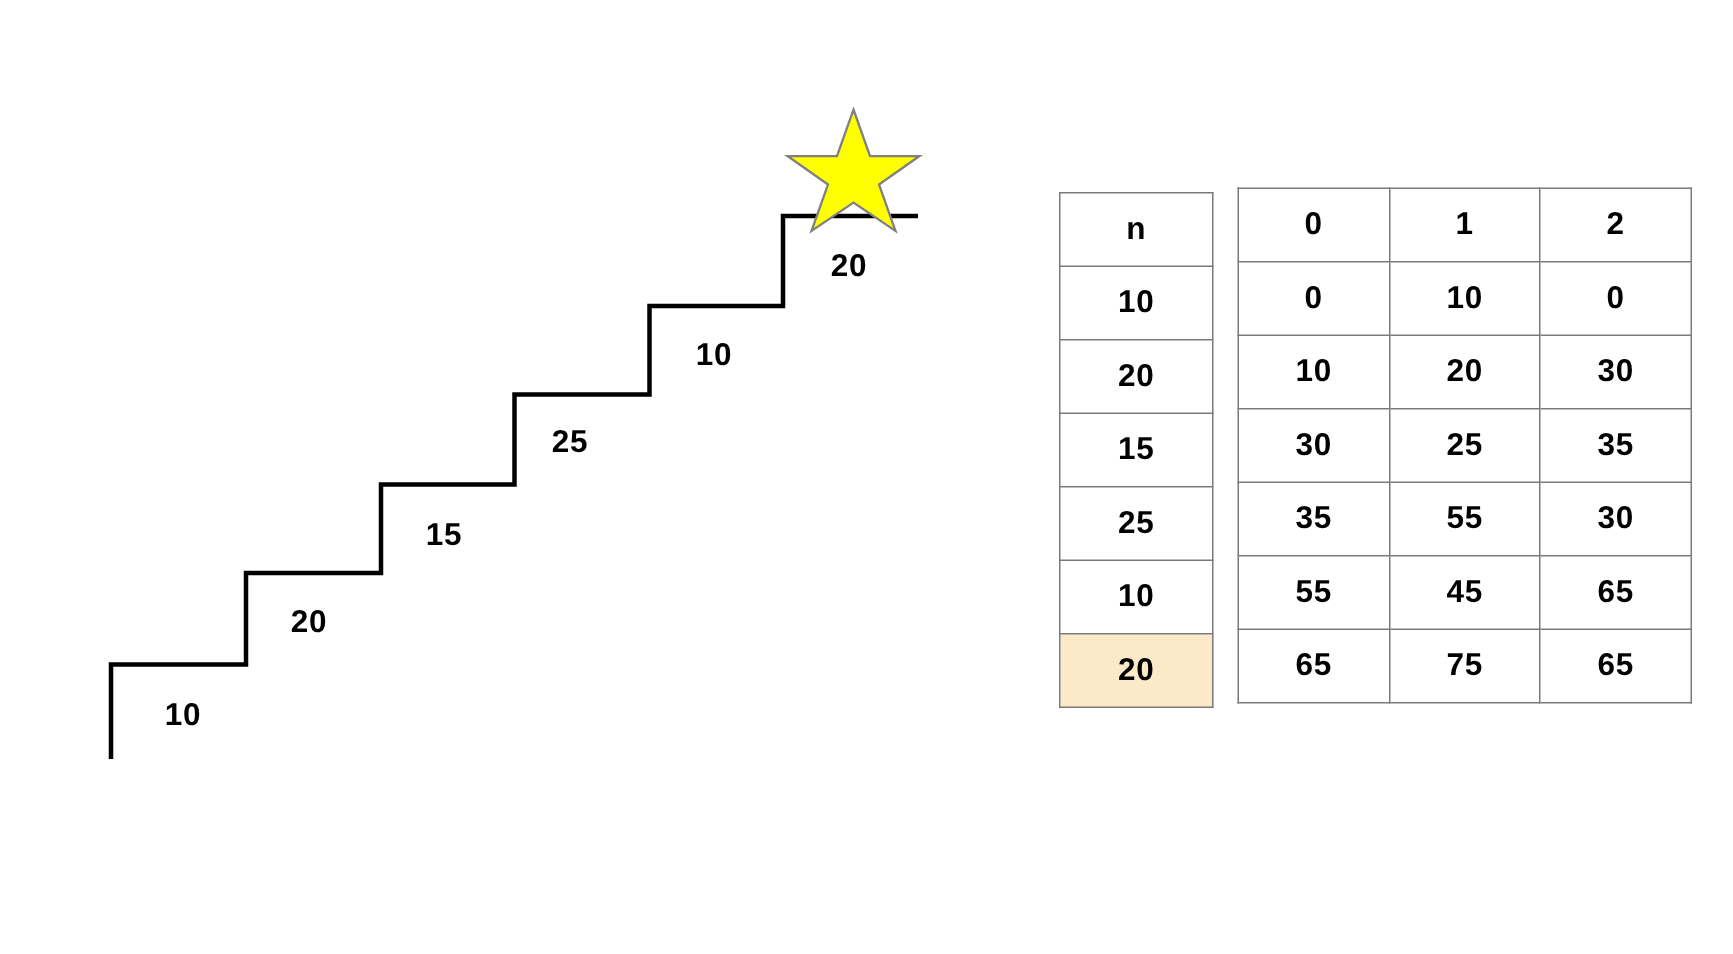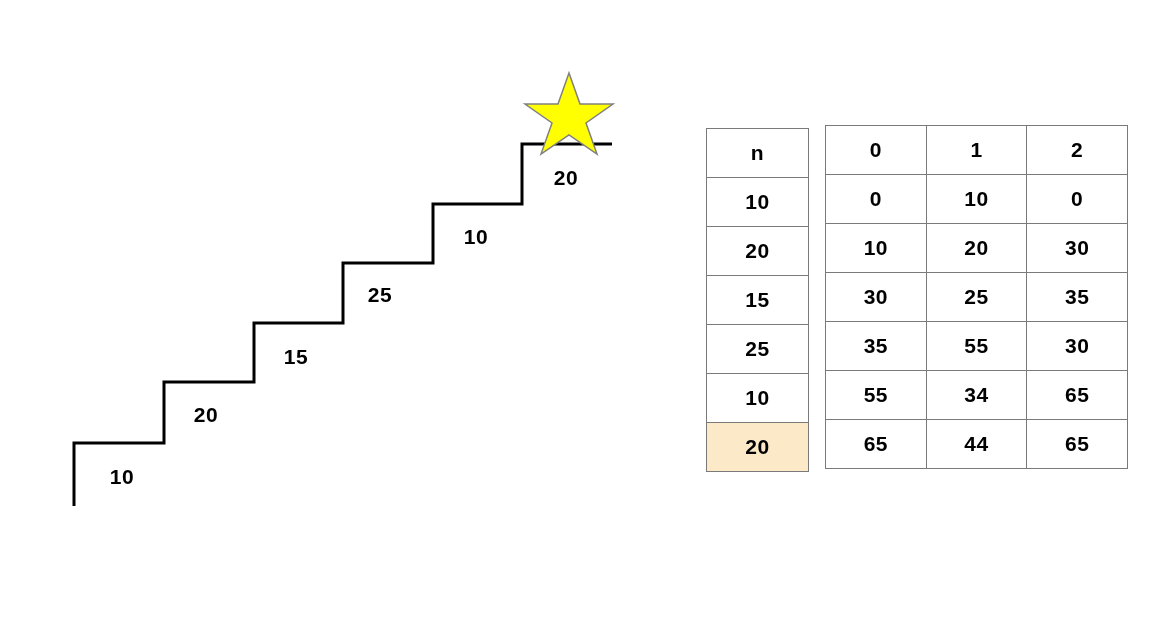--- a/index.html
+++ b/index.html
@@ -140,22 +140,22 @@
       <td>25</td>
       <td>35</td>
     </tr>
     <tr>
       <td>35</td>
       <td>55</td>
       <td>30</td>
     </tr>
     <tr>
       <td>55</td>
-      <td>34</td>
+      <td>45</td>
       <td>65</td>
     </tr>
     <tr>
       <td>65</td>
-      <td>44</td>
+      <td>75</td>
       <td>65</td>
     </tr>
   </tbody>
 </table>
 
 </body></html>

